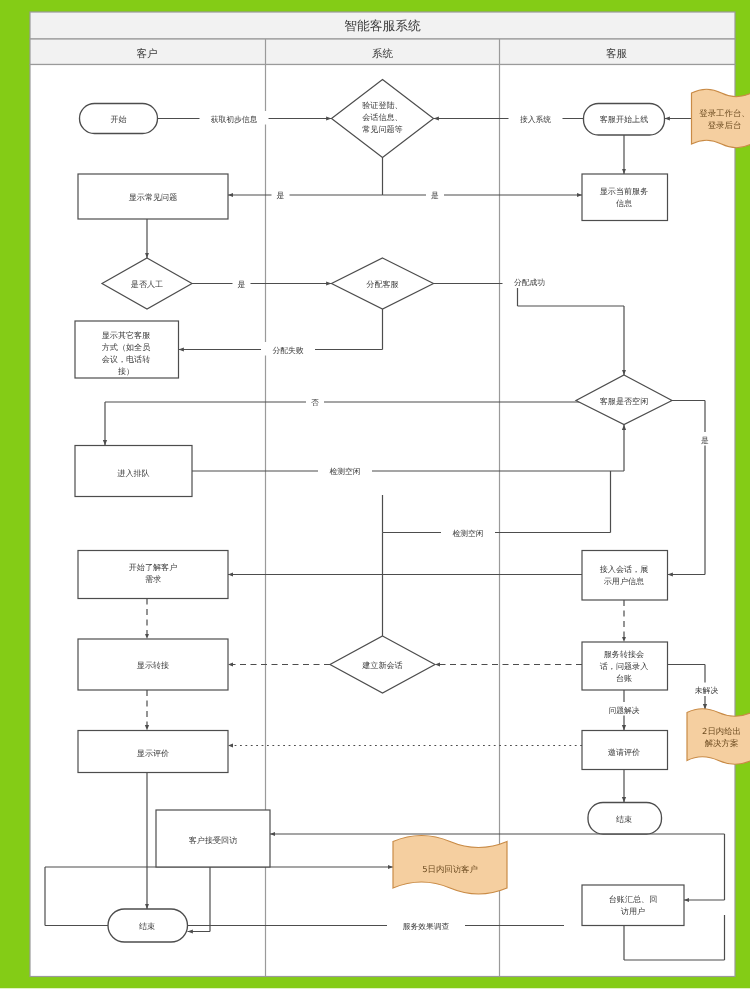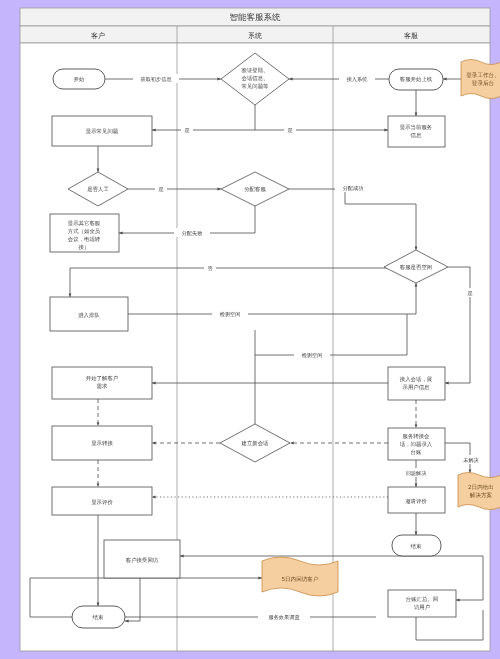--- a/index.html
+++ b/index.html
@@ -7,21 +7,21 @@
   body{
     font-family:"DejaVu Sans","Liberation Sans",sans-serif;
     color:#333333;
     -webkit-font-smoothing:antialiased;
   }
   #stage{
     position:relative;
     width:500px;
     height:659px;
     overflow:hidden;
-    background:#c4b5fd;
+    background:#84cc16;
   }
   svg#chart{position:absolute;left:0;top:0;width:500px;height:659px;}
 
   .lane-title, .lane-head, .node-label, .edge-label, .banner-label{
     font-family:"DejaVu Sans","Liberation Sans",sans-serif;
     fill:#3a3a3a;
   }
   .lane-title{font-size:8.5px;}
   .lane-head{font-size:7px;}
   .node-label{font-size:5.4px;}

